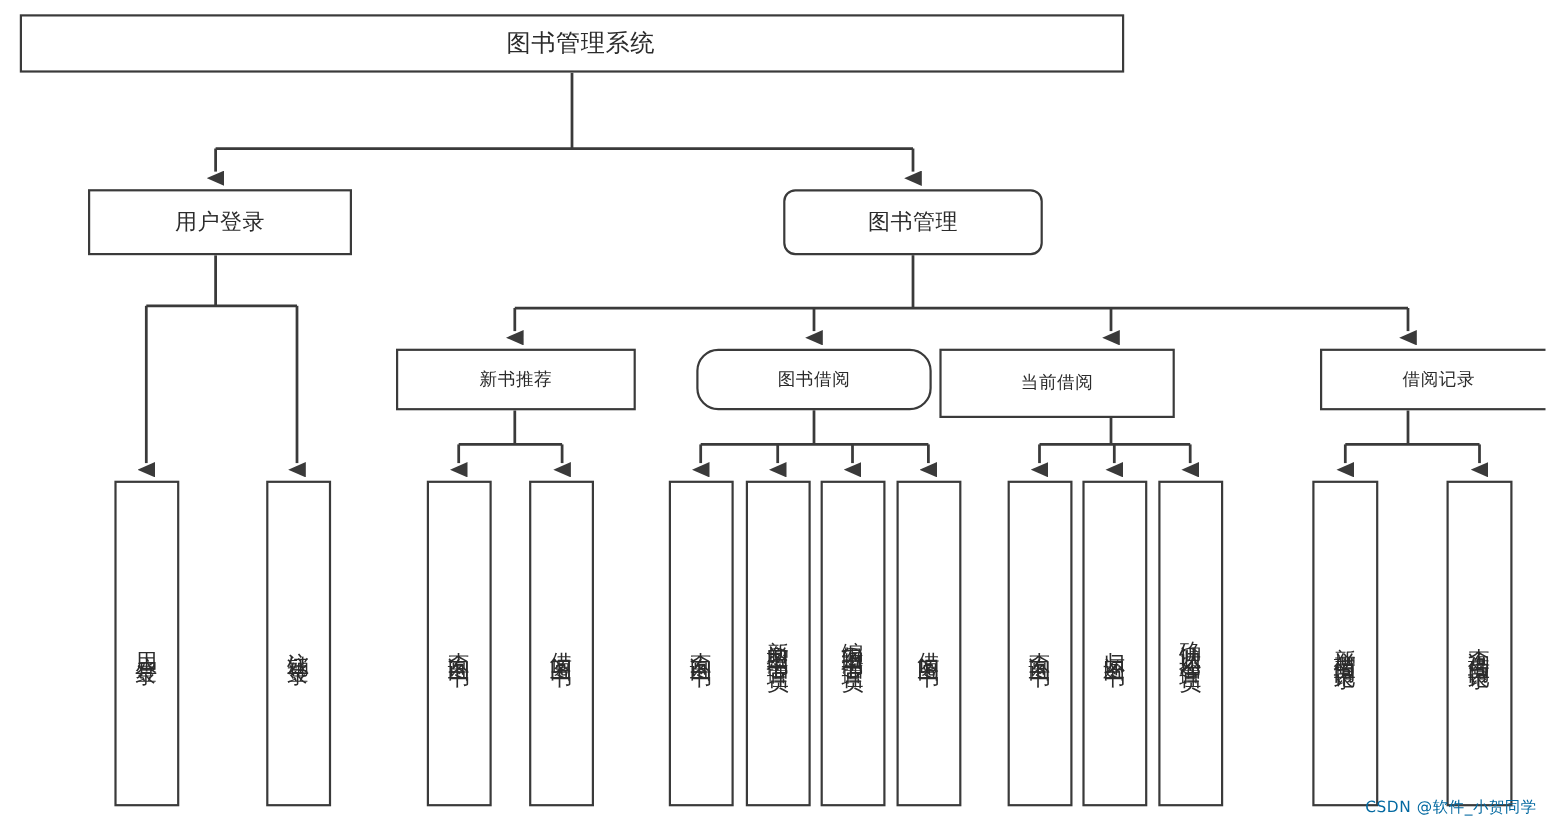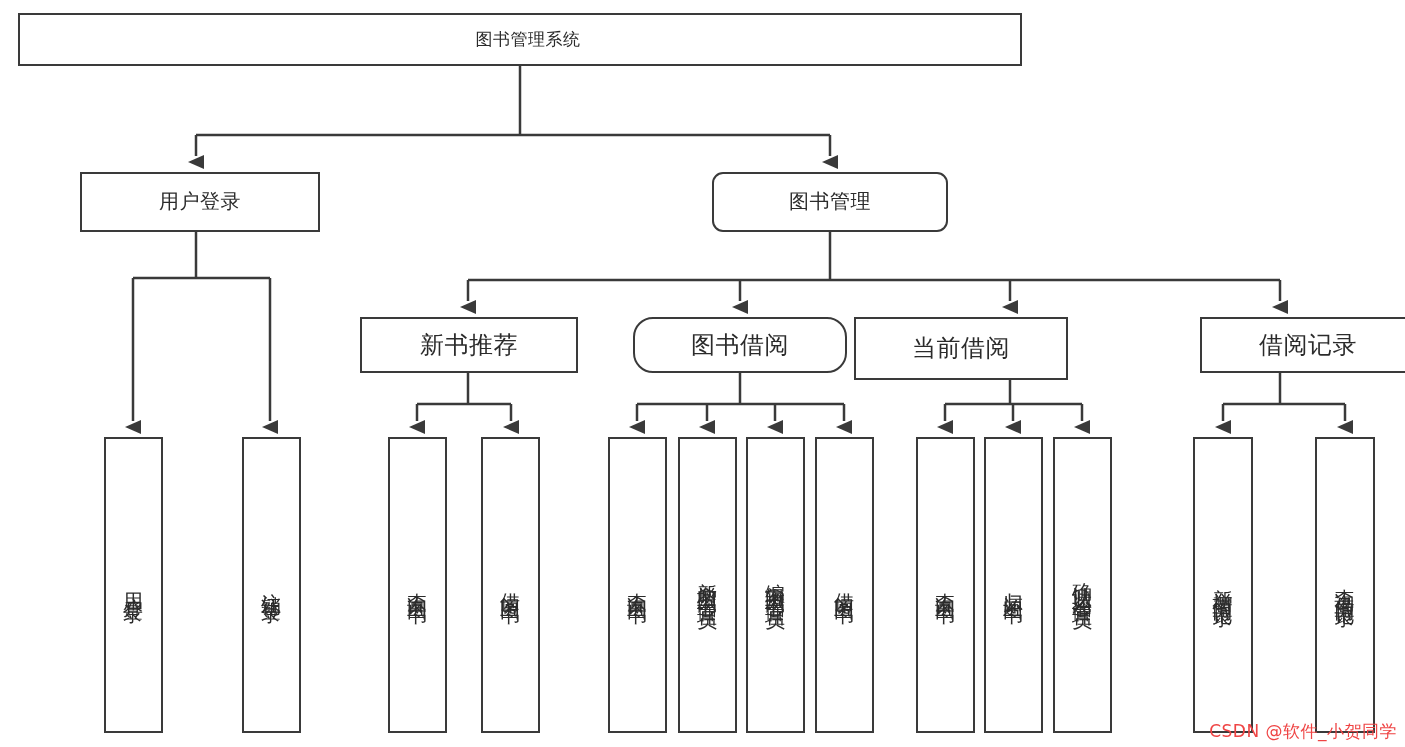--- a/index.html
+++ b/index.html
@@ -32,28 +32,28 @@
     box-sizing: border-box;
     background: #ffffff;
     border: 2px solid #3a3a3a;
     display: flex;
     align-items: center;
     justify-content: center;
     color: #2b2b2b;
   }
   .node.root {
     border-width: 2px;
-    font-size: 17px;
+    font-size: 22px;
     padding-left: 16px;
   }
   .node.level2 {
     font-size: 20px;
   }
   .node.level3 {
-    font-size: 24px;
+    font-size: 16px;
   }
   .node.leaf {
     font-size: 20px;
     align-items: center;
     justify-content: center;
     padding: 4px 0;
   }
   .node .label {
     line-height: 1.18;
     letter-spacing: 0.5px;
@@ -64,22 +64,22 @@
     text-orientation: upright;
     letter-spacing: 4px;
     line-height: 1.0;
     white-space: nowrap;
     max-height: 286px;
   }
   #watermark {
     position: absolute;
     right: 8px;
     bottom: 4px;
-    font-size: 17px;
-    color: #ef4444;
+    font-size: 14px;
+    color: #0369a1;
     letter-spacing: 0.5px;
     white-space: nowrap;
   }
 </style>
 </head>
 <body>
 
 <div id="canvas">
 
   <svg id="wires" viewBox="0 0 1405 747">

